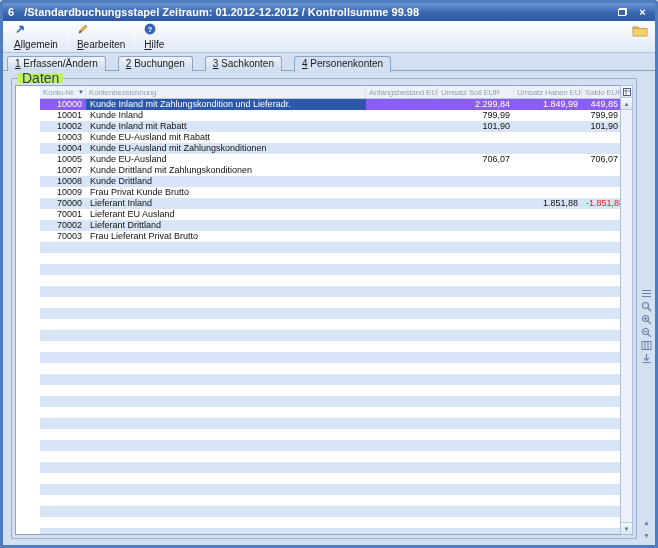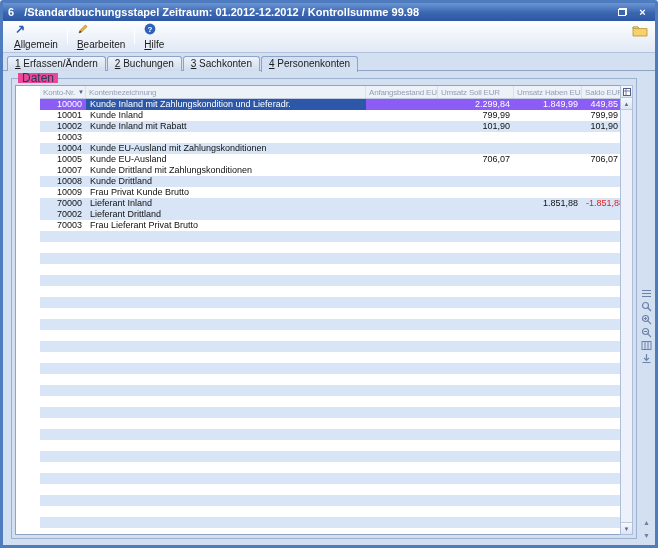--- a/index.html
+++ b/index.html
@@ -24,32 +24,32 @@
   
   .toolbar{flex:0 0 22px;background:linear-gradient(180deg,#fdfeff,#e1e9f5);
            border-bottom:1px solid #b3c2da;display:flex;align-items:center;
            padding:0 5px;font-size:10px;color:#1b1b1b;position:relative;}
   .tb-item{display:flex;align-items:flex-start;gap:4px;padding:2px 6px;border-radius:2px;cursor:default;flex-direction:column;}
   .tb-sep{width:1px;height:15px;background:#bfcbdf;border-right:1px solid #ffffff;margin:0 3px;}
   .tb-folder{position:absolute;right:7px;top:3px;}
 
   
   .tabs{flex:0 0 17px;display:flex;align-items:flex-end;padding:2px 4px 0 4px;
-        border-bottom:1px solid #8ea4c6;gap:1px;}
+        border-bottom:1px solid #8ea4c6;gap:12px;}
   .tab{font-size:10px;padding:1px 7px 2px;background:linear-gradient(180deg,#eef3fa,#cfdcee);
        border:1px solid #8ea4c6;border-bottom:none;border-radius:3px 3px 0 0;color:#1b1b1b;
        position:relative;top:1px;white-space:nowrap;cursor:default;}
   .tab.active{background:#d3e0f2;padding-bottom:3px;margin-bottom:-1px;z-index:2;}
 
   
   .content{flex:1;display:flex;padding:4px 18px 6px 8px;position:relative;min-height:0;}
   .groupbox{position:relative;flex:1;border:1px solid #9db0cd;margin-top:3px;
             padding:6px 3px 3px;display:flex;min-width:0;}
-  .groupbox-legend{position:absolute;top:-6px;left:6px;background:#ec4899;padding:0 4px;
-                   font-size:12px;color:#2b3a55;line-height:10px;}
+  .groupbox-legend{position:absolute;top:-6px;left:6px;background:#bef264;padding:0 4px;
+                   font-size:14px;color:#2b3a55;line-height:10px;}
 
   .tablewrap{flex:1;display:flex;min-width:0;}
   .table{flex:1;display:flex;flex-direction:column;border:1px solid #8ea4c6;border-right:none;
          background:#fff;min-width:0;padding-left:24px;--cols:46px 280px 72px 76px 68px minmax(40px,1fr);}
   .thead{flex:0 0 13px;display:grid;grid-template-columns:var(--cols);background:#edf1f8;
          color:#96a1b6;font-size:8px;letter-spacing:-0.2px;border-bottom:1px solid #bfcade;}
   .th{padding:1px 3px;border-right:1px solid #dbe1ec;white-space:nowrap;overflow:hidden;
       display:flex;align-items:center;gap:3px;cursor:default;}
   .sort{font-size:6px;color:#51618a;line-height:6px;}
   .tbody{flex:1;overflow:hidden;font-size:9px;color:#111;}
@@ -187,20 +187,21 @@
               <div class="row stripe">
                 <div class="cell num">10002</div>
                 <div class="cell ">Kunde Inland mit Rabatt</div>
                 <div class="cell num"></div>
                 <div class="cell num">101,90</div>
                 <div class="cell num"></div>
                 <div class="cell num">101,90</div>
               </div>
               <div class="row">
                 <div class="cell num">10003</div>
+                <div class="cell ">Kunde EU-Ausland mit Rabatt</div>
                 <div class="cell num"></div>
                 <div class="cell num"></div>
                 <div class="cell num"></div>
                 <div class="cell num"></div>
               </div>
               <div class="row stripe">
                 <div class="cell num">10004</div>
                 <div class="cell ">Kunde EU-Ausland mit Zahlungskonditionen</div>
                 <div class="cell num"></div>
                 <div class="cell num"></div>
@@ -239,20 +240,28 @@
                 <div class="cell num"></div>
                 <div class="cell num"></div>
               </div>
               <div class="row stripe">
                 <div class="cell num">70000</div>
                 <div class="cell ">Lieferant Inland</div>
                 <div class="cell num"></div>
                 <div class="cell num"></div>
                 <div class="cell num">1.851,88</div>
                 <div class="cell num neg">-1.851,88</div>
+              </div>
+              <div class="row">
+                <div class="cell num">70001</div>
+                <div class="cell ">Lieferant EU Ausland</div>
+                <div class="cell num"></div>
+                <div class="cell num"></div>
+                <div class="cell num"></div>
+                <div class="cell num"></div>
               </div>
               <div class="row stripe">
                 <div class="cell num">70002</div>
                 <div class="cell ">Lieferant Drittland</div>
                 <div class="cell num"></div>
                 <div class="cell num"></div>
                 <div class="cell num"></div>
                 <div class="cell num"></div>
               </div>
               <div class="row">

